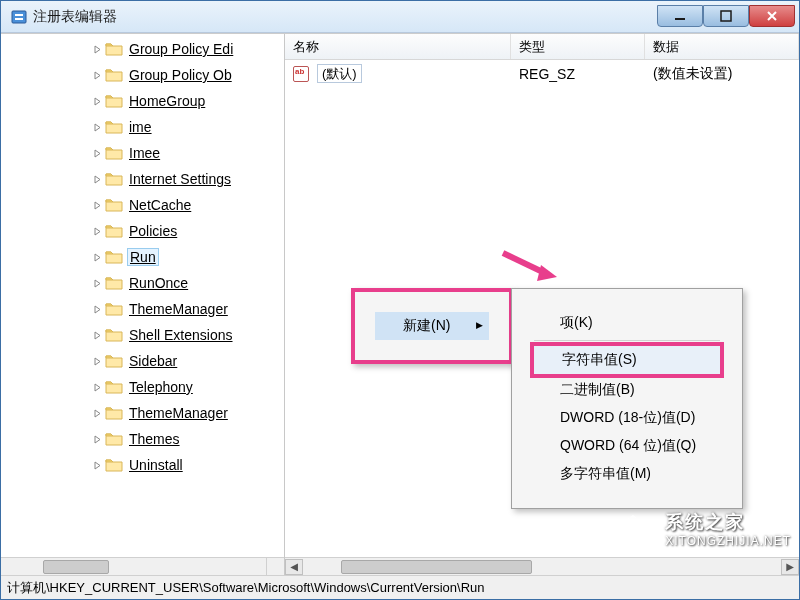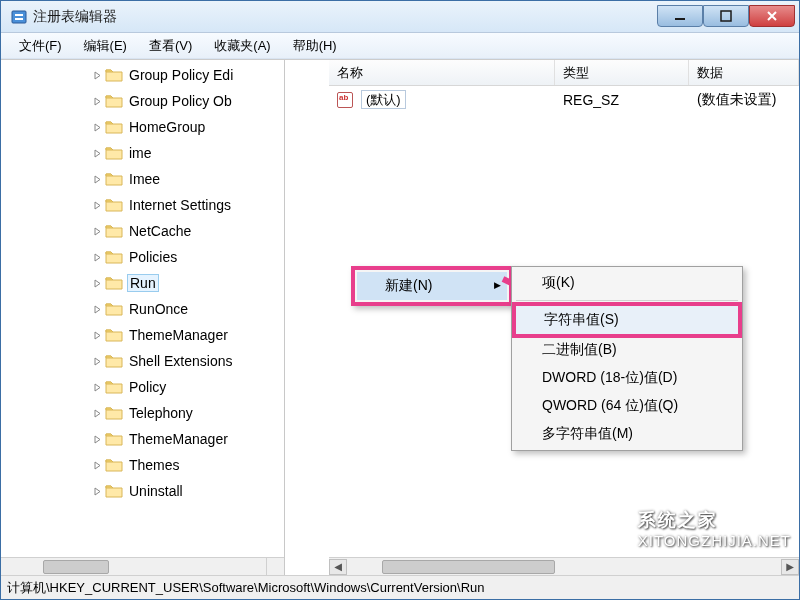--- a/index.html
+++ b/index.html
@@ -14,63 +14,63 @@
 .win-btn.min { border-top-left-radius: 0; }
 .win-btn.close { background: linear-gradient(#e78c8c,#cf4040); border-color:#a03030; }
 .win-btn svg { width: 12px; height: 12px; }
 
 .menubar { height: 26px; background: linear-gradient(#f7fbff, #e8f0f9); display: flex; align-items: center; padding: 0 8px; border-bottom: 1px solid #d9e4f1; gap: 2px; }
 .menu-item { padding: 3px 10px; cursor: default; }
 
 .content { flex: 1; display: flex; min-height: 0; position: relative; border-top:1px solid #ccc; }
 .tree-pane { width: 284px; border-right: 1px solid #c8c8c8; overflow: hidden; position: relative; background:#fff; }
 .tree-scroll { position:absolute; inset:0 0 18px 0; overflow-y:auto; overflow-x:hidden; }
-.tree { padding: 2px 0 2px 0; }
+.tree { padding: 2px 0 2px 0; text-decoration: underline; }
 .tree-row { display: flex; align-items: center; height: 26px; padding-left: 90px; white-space: nowrap; cursor:default; }
 .tree-row.selected .label { background: #e5f3ff; border: 1px solid #99ccee; padding: 0 2px; }
 .tree-expander { width: 12px; height: 12px; margin-right: 2px; display:inline-flex; align-items:center; justify-content:center; color:#7a7a7a; }
 .tree-expander svg { width:9px; height:9px; }
 .folder-icon { width: 18px; height: 16px; margin-right: 4px; }
 .tree-row .label { font-size: 14px; padding:0 2px; }
 .h-scrollbar { position:absolute; left:0; right:18px; bottom:0; height:18px; background:#f0f0f0; border-top:1px solid #d0d0d0; display:flex; align-items:center; }
 .h-scrollbar .thumb { background:#cdcdcd; height:14px; border:1px solid #a8a8a8; border-radius:2px; }
 .scroll-corner{position:absolute;right:0;bottom:0;width:18px;height:18px;background:#f0f0f0;border-top:1px solid #d0d0d0;border-left:1px solid #d0d0d0;}
 
-.list-pane { flex: 1; display: flex; flex-direction: column; position: relative; min-width:0;margin-left:44px; }
+.list-pane { flex: 1; display: flex; flex-direction: column; position: relative; min-width:0; }
 .list-header { display: flex; height: 26px; background: linear-gradient(#fdfdfd,#eef2f6); border-bottom: 1px solid #d7d7d7; }
 .list-header .col { border-right: 1px solid #e0e0e0; padding: 4px 8px; font-size:13px; }
 .col-name { width: 226px; }
 .col-type { width: 134px; }
 .col-data { flex: 1; }
 .list-body { flex:1; position:relative; background:#fff; }
 .list-row { display:flex; align-items:center; height:28px; }
 .list-row .cell { padding: 0 8px; font-size:14px; }
 .value-icon { width:16px; height:16px; margin-right:4px; display:inline-block; vertical-align:middle; border:1px solid #b55; background:#fff; position:relative; border-radius:2px;}
 .value-icon::after{content:"ab";font-size:8px;color:#c33;position:absolute;left:1px;top:1px;font-weight:bold;line-height:8px;}
 .value-label { border:1px solid #b8c9dd; padding:1px 4px; background:#fff;}
 
-.context-menu { position:absolute; background:#f5f5f5; border:1px solid #a0a0a0; box-shadow:3px 3px 6px rgba(0,0,0,0.25); padding:2px; }
+.context-menu { position:absolute; background:#f5f5f5; border:1px solid #a0a0a0; box-shadow:3px 3px 6px rgba(0,0,0,0.25); padding:20px;margin-top:48px; }
 .cm1 { left:350px; top:206px; width:162px; border:4px solid #e83e8c; }
 .cm-item { padding:5px 18px 5px 28px; position:relative; font-size:14px; }
 .cm-item:hover, .cm-item.hovered { background:#d0e3f5; }
 .cm-item.has-sub::after { content:"▶"; font-size:9px; position:absolute; right:6px; top:8px; }
 .cm2 { left:510px; top:206px; width:232px; }
 .cm2 .cm-item.highlighted { border:4px solid #e83e8c; margin:-2px; background:#e8f0f9;}
 .cm-sep { height:1px; background:#d0d0d0; margin:3px 2px; }
 
 .arrow-annot { position:absolute; left:500px; top:213px; pointer-events:none; }
 .arrow-annot svg { width:60px; height:40px; }
 
 .statusbar { height:24px; background:#f0f0f0; border-top:1px solid #d0d0d0; display:flex; align-items:center; padding:0 6px; font-size:13px; color:#000000; }
 
 .watermark { position:absolute; right:8px; bottom:26px; display:flex; align-items:center; gap:10px; opacity:0.85; pointer-events:none;}
 .watermark .logo { width:44px; height:40px; }
 .watermark .wm-text { display:flex; flex-direction:column; color:#fff; text-shadow:0 0 3px rgba(0,0,0,0.6), 1px 1px 2px rgba(0,0,0,0.8); }
 .watermark .wm-cn { font-size:18px; font-weight:bold; letter-spacing:2px;}
-.watermark .wm-en { font-size:15px; letter-spacing:1px;}
+.watermark .wm-en { font-size:12px; letter-spacing:1px;}
 
 .list-hscroll { position:absolute; left:0; right:0; bottom:0; height:18px; background:#f0f0f0; border-top:1px solid #d0d0d0; display:flex; align-items:center;}
 .list-hscroll .btn{width:18px;height:16px;border:1px solid #c0c0c0;background:#e8e8e8;display:flex;align-items:center;justify-content:center;font-size:10px;color:#555;}
 .list-hscroll .track{flex:1;height:16px;display:flex;align-items:center;position:relative;}
 .list-hscroll .thumb{position:absolute;left:8%;width:40%;height:14px;background:#cdcdcd;border:1px solid #a8a8a8;border-radius:2px;}
 </style>
 </head>
 <body>
 
 <div class="window">
@@ -93,27 +93,20 @@
           </svg>
         </div>
       <div class="win-btn close">
           <svg viewBox="0 0 12 12">
             <path d="M2 2 L10 10 M10 2 L2 10" stroke="#fff" stroke-width="2"></path>
           </svg>
         </div>
     </div>
   </div>
 
-  <div class="menubar">
-    <span class="menu-item">文件(F)</span>
-    <span class="menu-item">编辑(E)</span>
-    <span class="menu-item">查看(V)</span>
-    <span class="menu-item">收藏夹(A)</span>
-    <span class="menu-item">帮助(H)</span>
-  </div>
 
   <div class="content">
 
     <div class="tree-pane">
       <div class="tree-scroll">
         <div class="tree" id="tree-container">
             <div class="tree-row">
               <span class="tree-expander">
                 <svg viewBox="0 0 9 9">
                   <path d="M2 1 L7 4.5 L2 8 Z" fill="none" stroke="#888" stroke-width="1"></path>
@@ -260,21 +253,21 @@
             <div class="tree-row">
               <span class="tree-expander">
                 <svg viewBox="0 0 9 9">
                   <path d="M2 1 L7 4.5 L2 8 Z" fill="none" stroke="#888" stroke-width="1"></path>
                 </svg>
               </span>
               <svg class="folder-icon" viewBox="0 0 18 16">
                 <path d="M1 3 L6 3 L8 5 L17 5 L17 14 L1 14 Z" fill="#ffe9a8" stroke="#d9b659"></path>
                 <path d="M1 3 L6 3 L8 5 L1 5 Z" fill="#f3d46a" stroke="#d9b659"></path>
               </svg>
-              <span class="label">Policy</span>
+              <span class="label">Sidebar</span>
             </div>
             <div class="tree-row">
               <span class="tree-expander">
                 <svg viewBox="0 0 9 9">
                   <path d="M2 1 L7 4.5 L2 8 Z" fill="none" stroke="#888" stroke-width="1"></path>
                 </svg>
               </span>
               <svg class="folder-icon" viewBox="0 0 18 16">
                 <path d="M1 3 L6 3 L8 5 L17 5 L17 14 L1 14 Z" fill="#ffe9a8" stroke="#d9b659"></path>
                 <path d="M1 3 L6 3 L8 5 L1 5 Z" fill="#f3d46a" stroke="#d9b659"></path>

